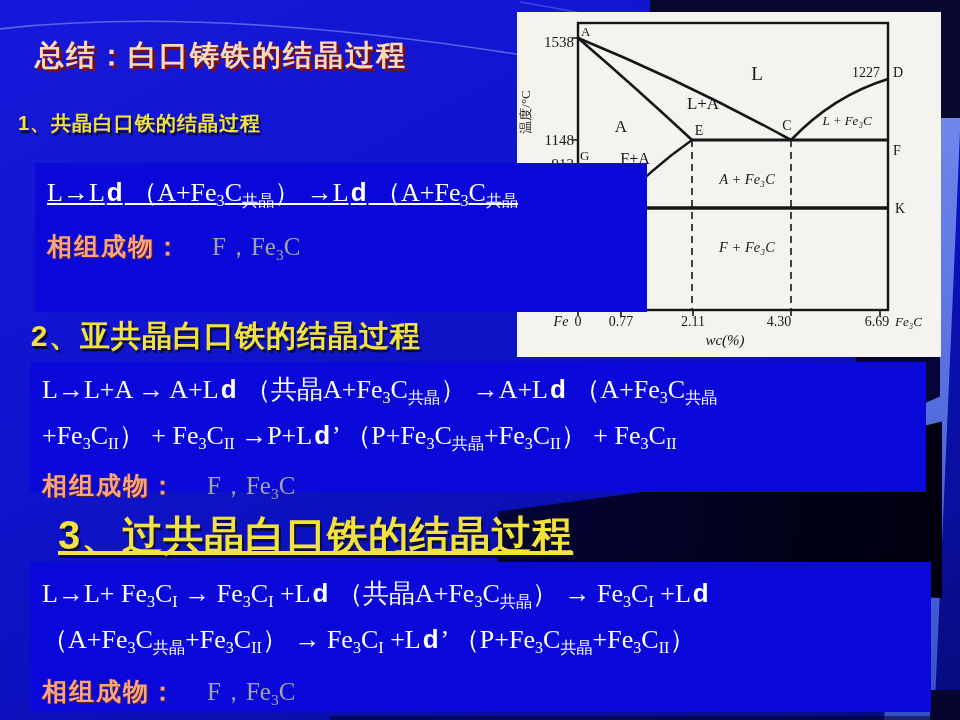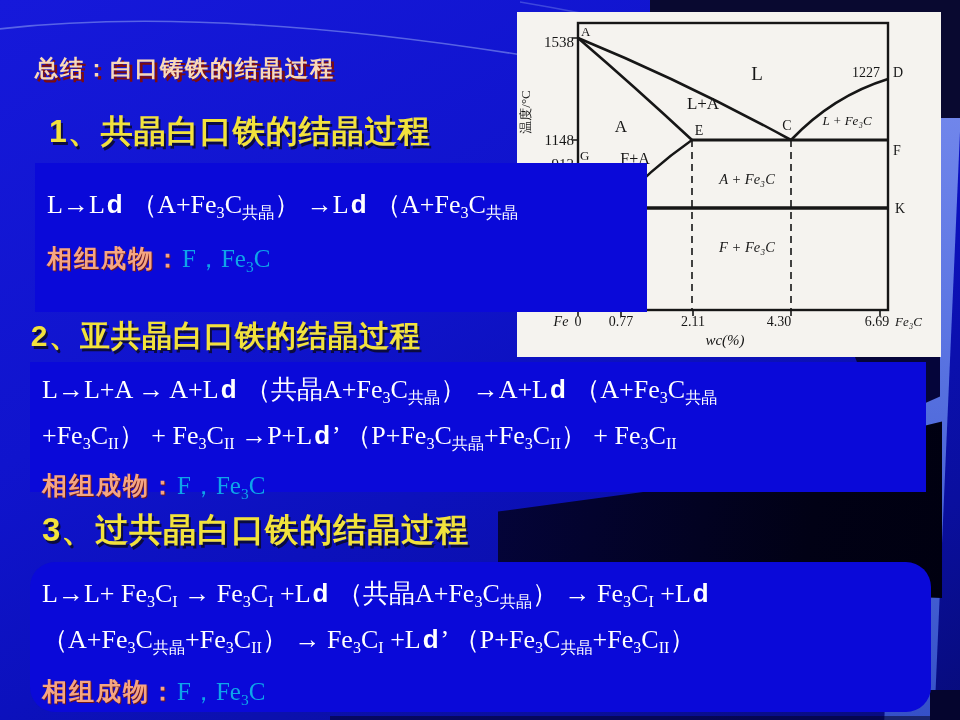--- a/index.html
+++ b/index.html
@@ -24,37 +24,37 @@
   #swoosh{left:0;top:0;width:960px;height:160px;z-index:1;}
   
   #diagram{left:517px;top:12px;width:424px;height:345px;background:#f5f3ef;z-index:3;}
   #diagram text{fill:#161616;font-family:"Liberation Serif","DejaVu Serif",serif;}
   #diagram .it{font-style:italic;}
   #diagram path,#diagram rect,#diagram line{stroke:#161616;fill:none;}
   
   .fbox{background:#0a09d9;z-index:4;}
   #box1{left:35px;top:163px;width:612px;height:149px;}
   #box2{left:30px;top:362px;width:896px;height:130px;}
-  #box3{left:30px;top:562px;width:901px;height:150px;border-radius:25px;}
+  #box3{left:30px;top:562px;width:901px;height:150px;}
   .fline{padding:0 12px;font-family:"Liberation Serif","DejaVu Serif",serif;
     font-size:26px;color:#ffffff;line-height:42px;white-space:nowrap;}
   .fline .sub{font-size:.62em;position:relative;top:.3em;}
   .fline .bd{font-family:"Liberation Sans","DejaVu Sans",sans-serif;font-weight:bold;margin:0 2px;}
   .pline{padding:0 12px;line-height:34px;white-space:nowrap;}
   .pline .plabel{font-weight:bold;font-size:25px;color:#f5a582;text-shadow:1px 1px 0 #701818;letter-spacing:2px;margin-top:24px;}
-  .pline .pval{font-family:"Liberation Serif","DejaVu Serif",serif;font-size:25px;color:#0ea5e9;}
+  .pline .pval{font-family:"Liberation Serif","DejaVu Serif",serif;font-size:25px;color:#a3a3a3;margin-left:30px;}
   .pline .pval .sub{font-size:.62em;position:relative;top:.3em;}
   
   .head{z-index:5;font-weight:bold;color:#f2e23c;text-shadow:2px 3px 0 rgba(10,10,40,.85);
     letter-spacing:1px;white-space:nowrap;}
-  #title{left:35px;top:53px;font-size:23px;font-weight:bold;color:#f9d9b8;
+  #title{left:35px;top:36px;font-size:29px;font-weight:bold;color:#f9d9b8;
     text-shadow:3px 3px 0 #7d0e0e;letter-spacing:2px;z-index:5;white-space:nowrap;}
-  #h1{left:49px;top:110px;font-size:32px;}
+  #h1{left:18px;top:110px;font-size:20px;}
   #h2{left:30px;top:316px;font-size:30px;font-family:Liberation Mono, monospace;}
-  #h3{left:42px;top:508px;font-size:33px;}
+  #h3{left:58px;top:508px;font-size:40px;text-decoration:underline;}
 </style>
 </head>
 <body>
 
 <div id="slide">
 
   <svg id="swoosh" class="abs" viewBox="0 0 960 160">
     <path d="M -10 30 Q 300 -8 850 120" stroke="#8fa2f2" stroke-opacity="0.55" stroke-width="1.6" fill="none"></path>
     <path d="M 520 2 Q 760 42 960 132" stroke="#8fa2f2" stroke-opacity="0.35" stroke-width="1.4" fill="none"></path>
   </svg>
@@ -111,21 +111,21 @@
       <text class="it" font-size="15" text-anchor="middle" x="208" y="333">wc(%)</text>
     </svg>
   </div>
 
   <div id="title" class="abs">总结：白口铸铁的结晶过程</div>
   <div id="h1" class="abs head">1、共晶白口铁的结晶过程</div>
   <div id="h2" class="abs head">2、亚共晶白口铁的结晶过程</div>
   <div id="h3" class="abs head">3、过共晶白口铁的结晶过程</div>
 
   <div id="box1" class="abs fbox">
-    <div class="fline" style="margin-top:20px;"><span>L→L</span><span class="bd">d</span><span> （A+Fe</span><span class="sub">3</span><span>C</span><span class="sub">共晶</span><span>） →L</span><span class="bd">d</span><span> （A+Fe</span><span class="sub">3</span><span>C</span><span class="sub">共晶</span></div>
+    <div class="fline" style="margin-top:8px;text-decoration:underline;"><span>L→L</span><span class="bd">d</span><span> （A+Fe</span><span class="sub">3</span><span>C</span><span class="sub">共晶</span><span>） →L</span><span class="bd">d</span><span> （A+Fe</span><span class="sub">3</span><span>C</span><span class="sub">共晶</span></div>
     <div class="pline" style="margin-top:12px;">
       <span class="plabel">相组成物：</span><span class="pval"><span>F，Fe</span><span class="sub">3</span><span>C</span></span>
     </div>
   </div>
 
   <div id="box2" class="abs fbox">
     <div class="fline" style="margin-top:6px;"><span>L→L+A → A+L</span><span class="bd">d</span><span> （共晶A+Fe</span><span class="sub">3</span><span>C</span><span class="sub">共晶</span><span>） →A+L</span><span class="bd">d</span><span> （A+Fe</span><span class="sub">3</span><span>C</span><span class="sub">共晶</span></div>
     <div class="fline"><span>+Fe</span><span class="sub">3</span><span>C</span><span class="sub">II</span><span>） + Fe</span><span class="sub">3</span><span>C</span><span class="sub">II</span><span> →P+L</span><span class="bd">d</span><span>’ （P+Fe</span><span class="sub">3</span><span>C</span><span class="sub">共晶</span><span>+Fe</span><span class="sub">3</span><span>C</span><span class="sub">II</span><span>） + Fe</span><span class="sub">3</span><span>C</span><span class="sub">II</span></div>
     <div class="pline" style="margin-top:8px;">
       <span class="plabel">相组成物：</span><span class="pval"><span>F，Fe</span><span class="sub">3</span><span>C</span></span>

